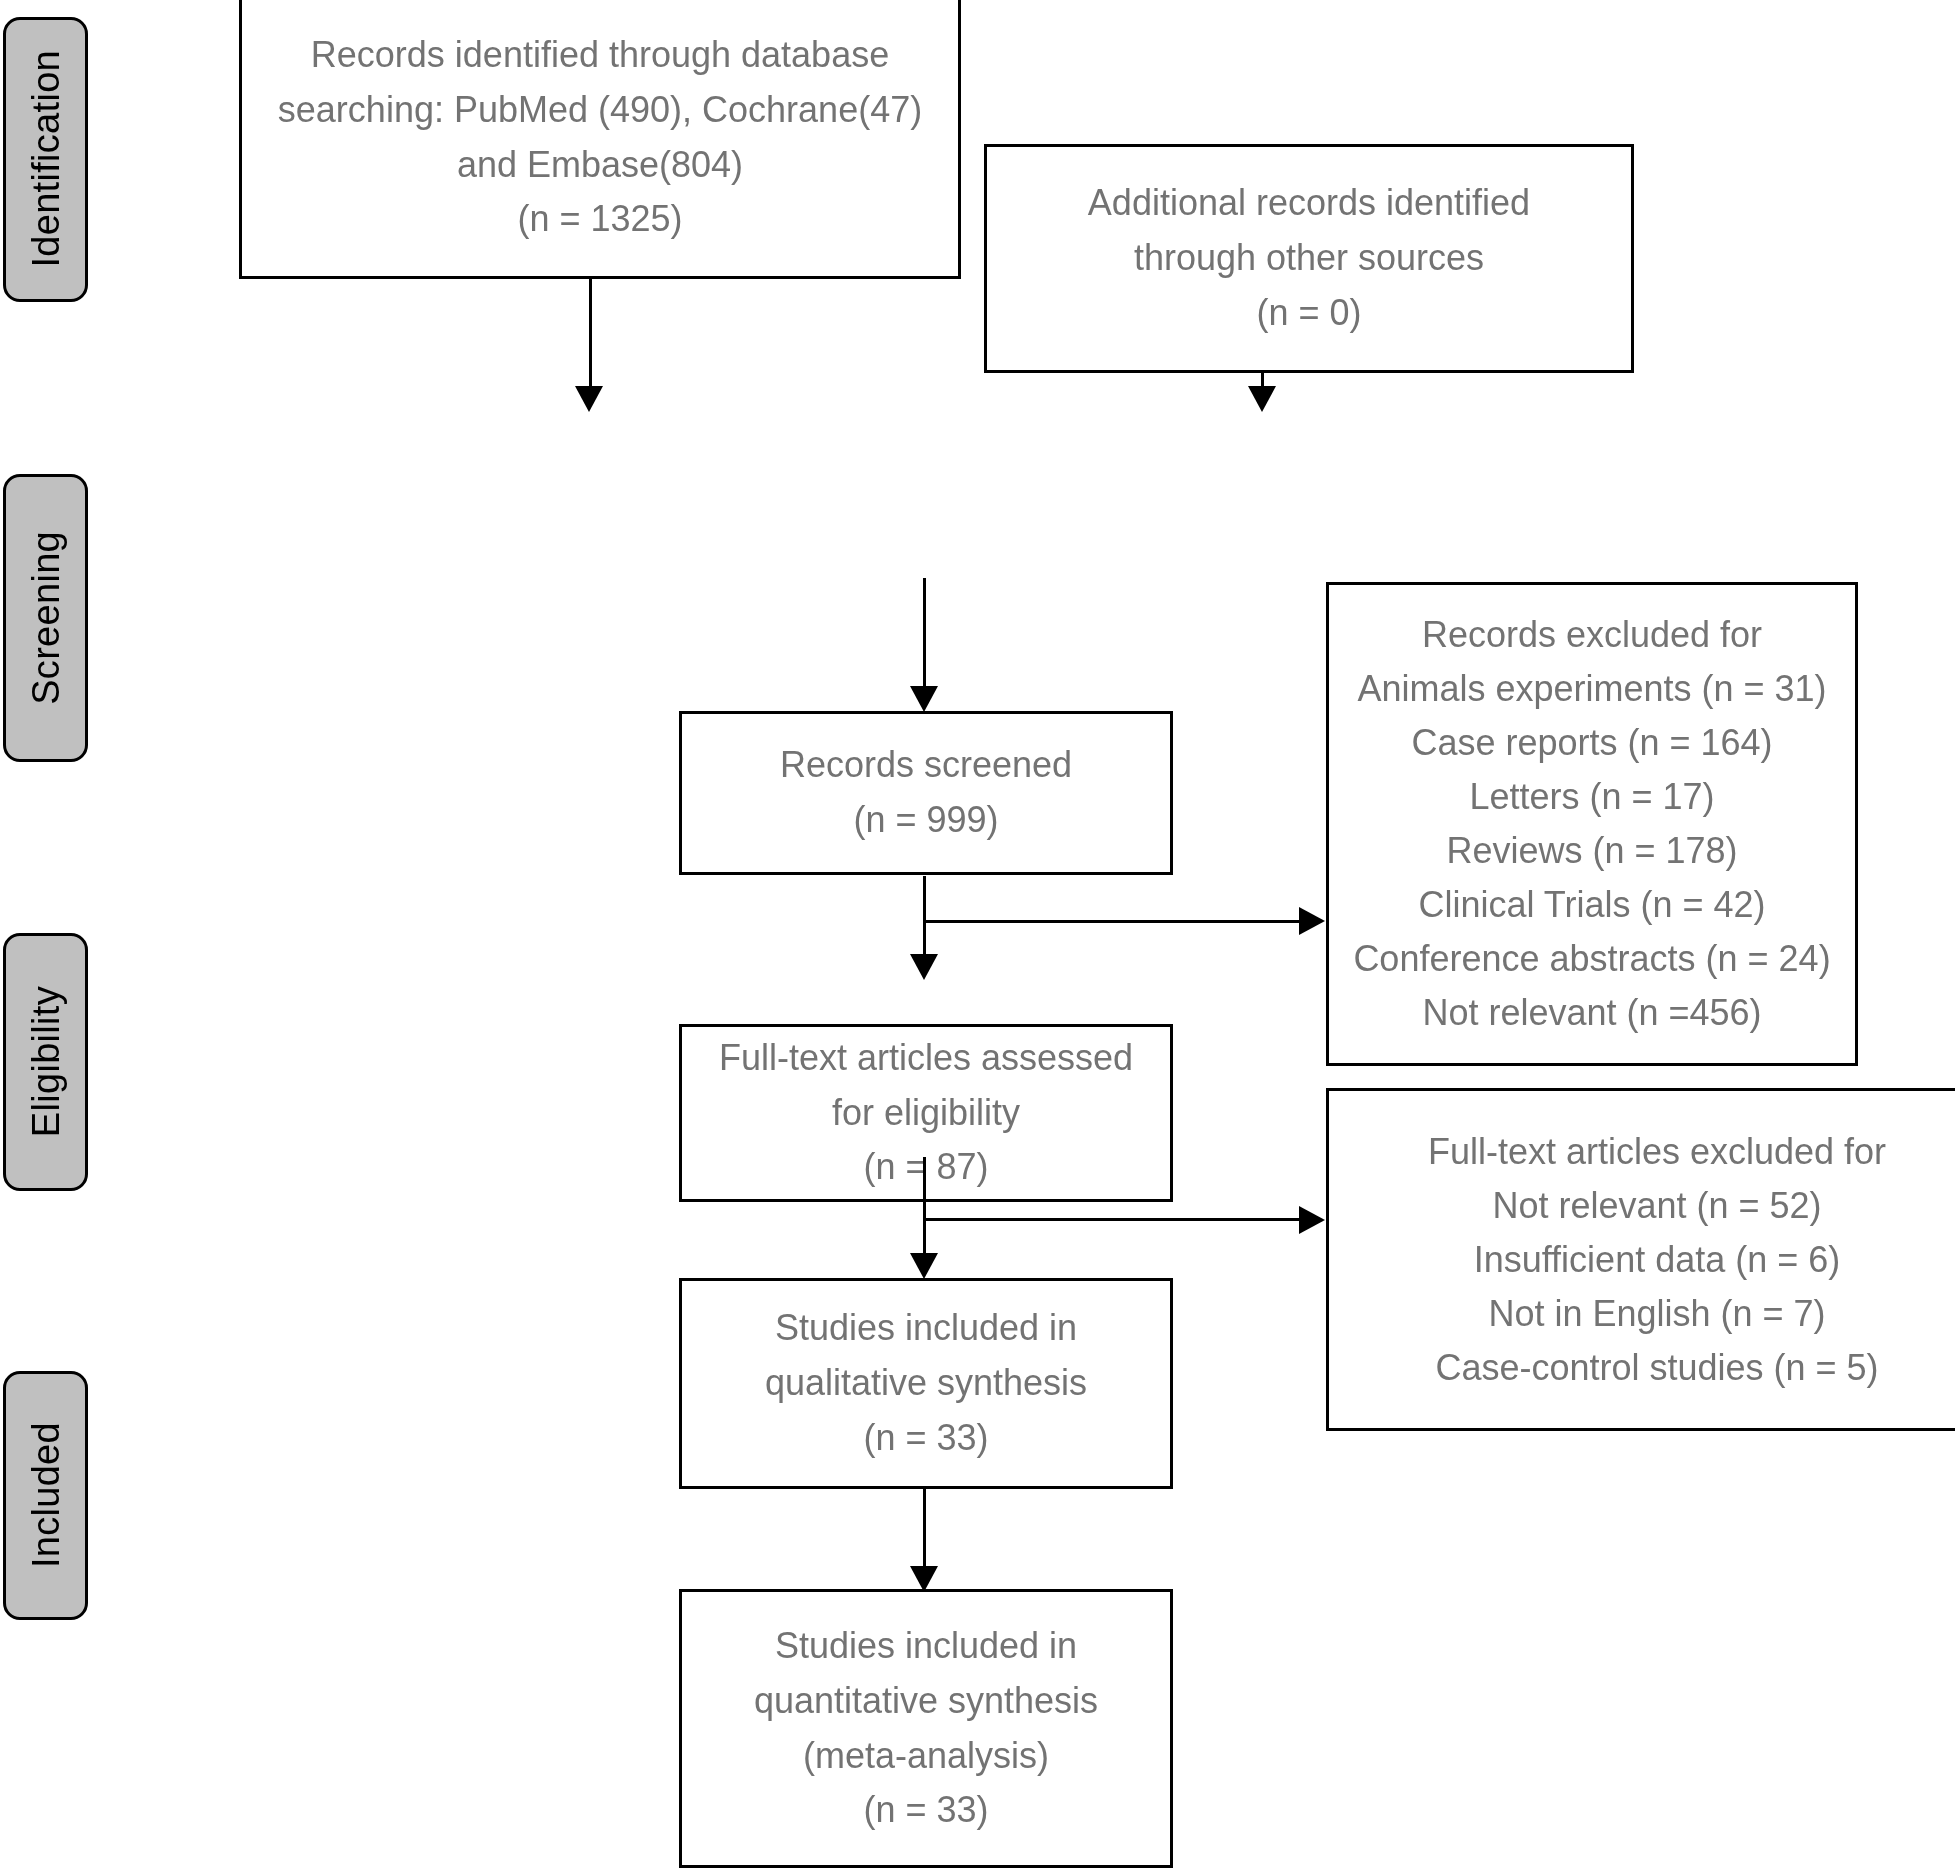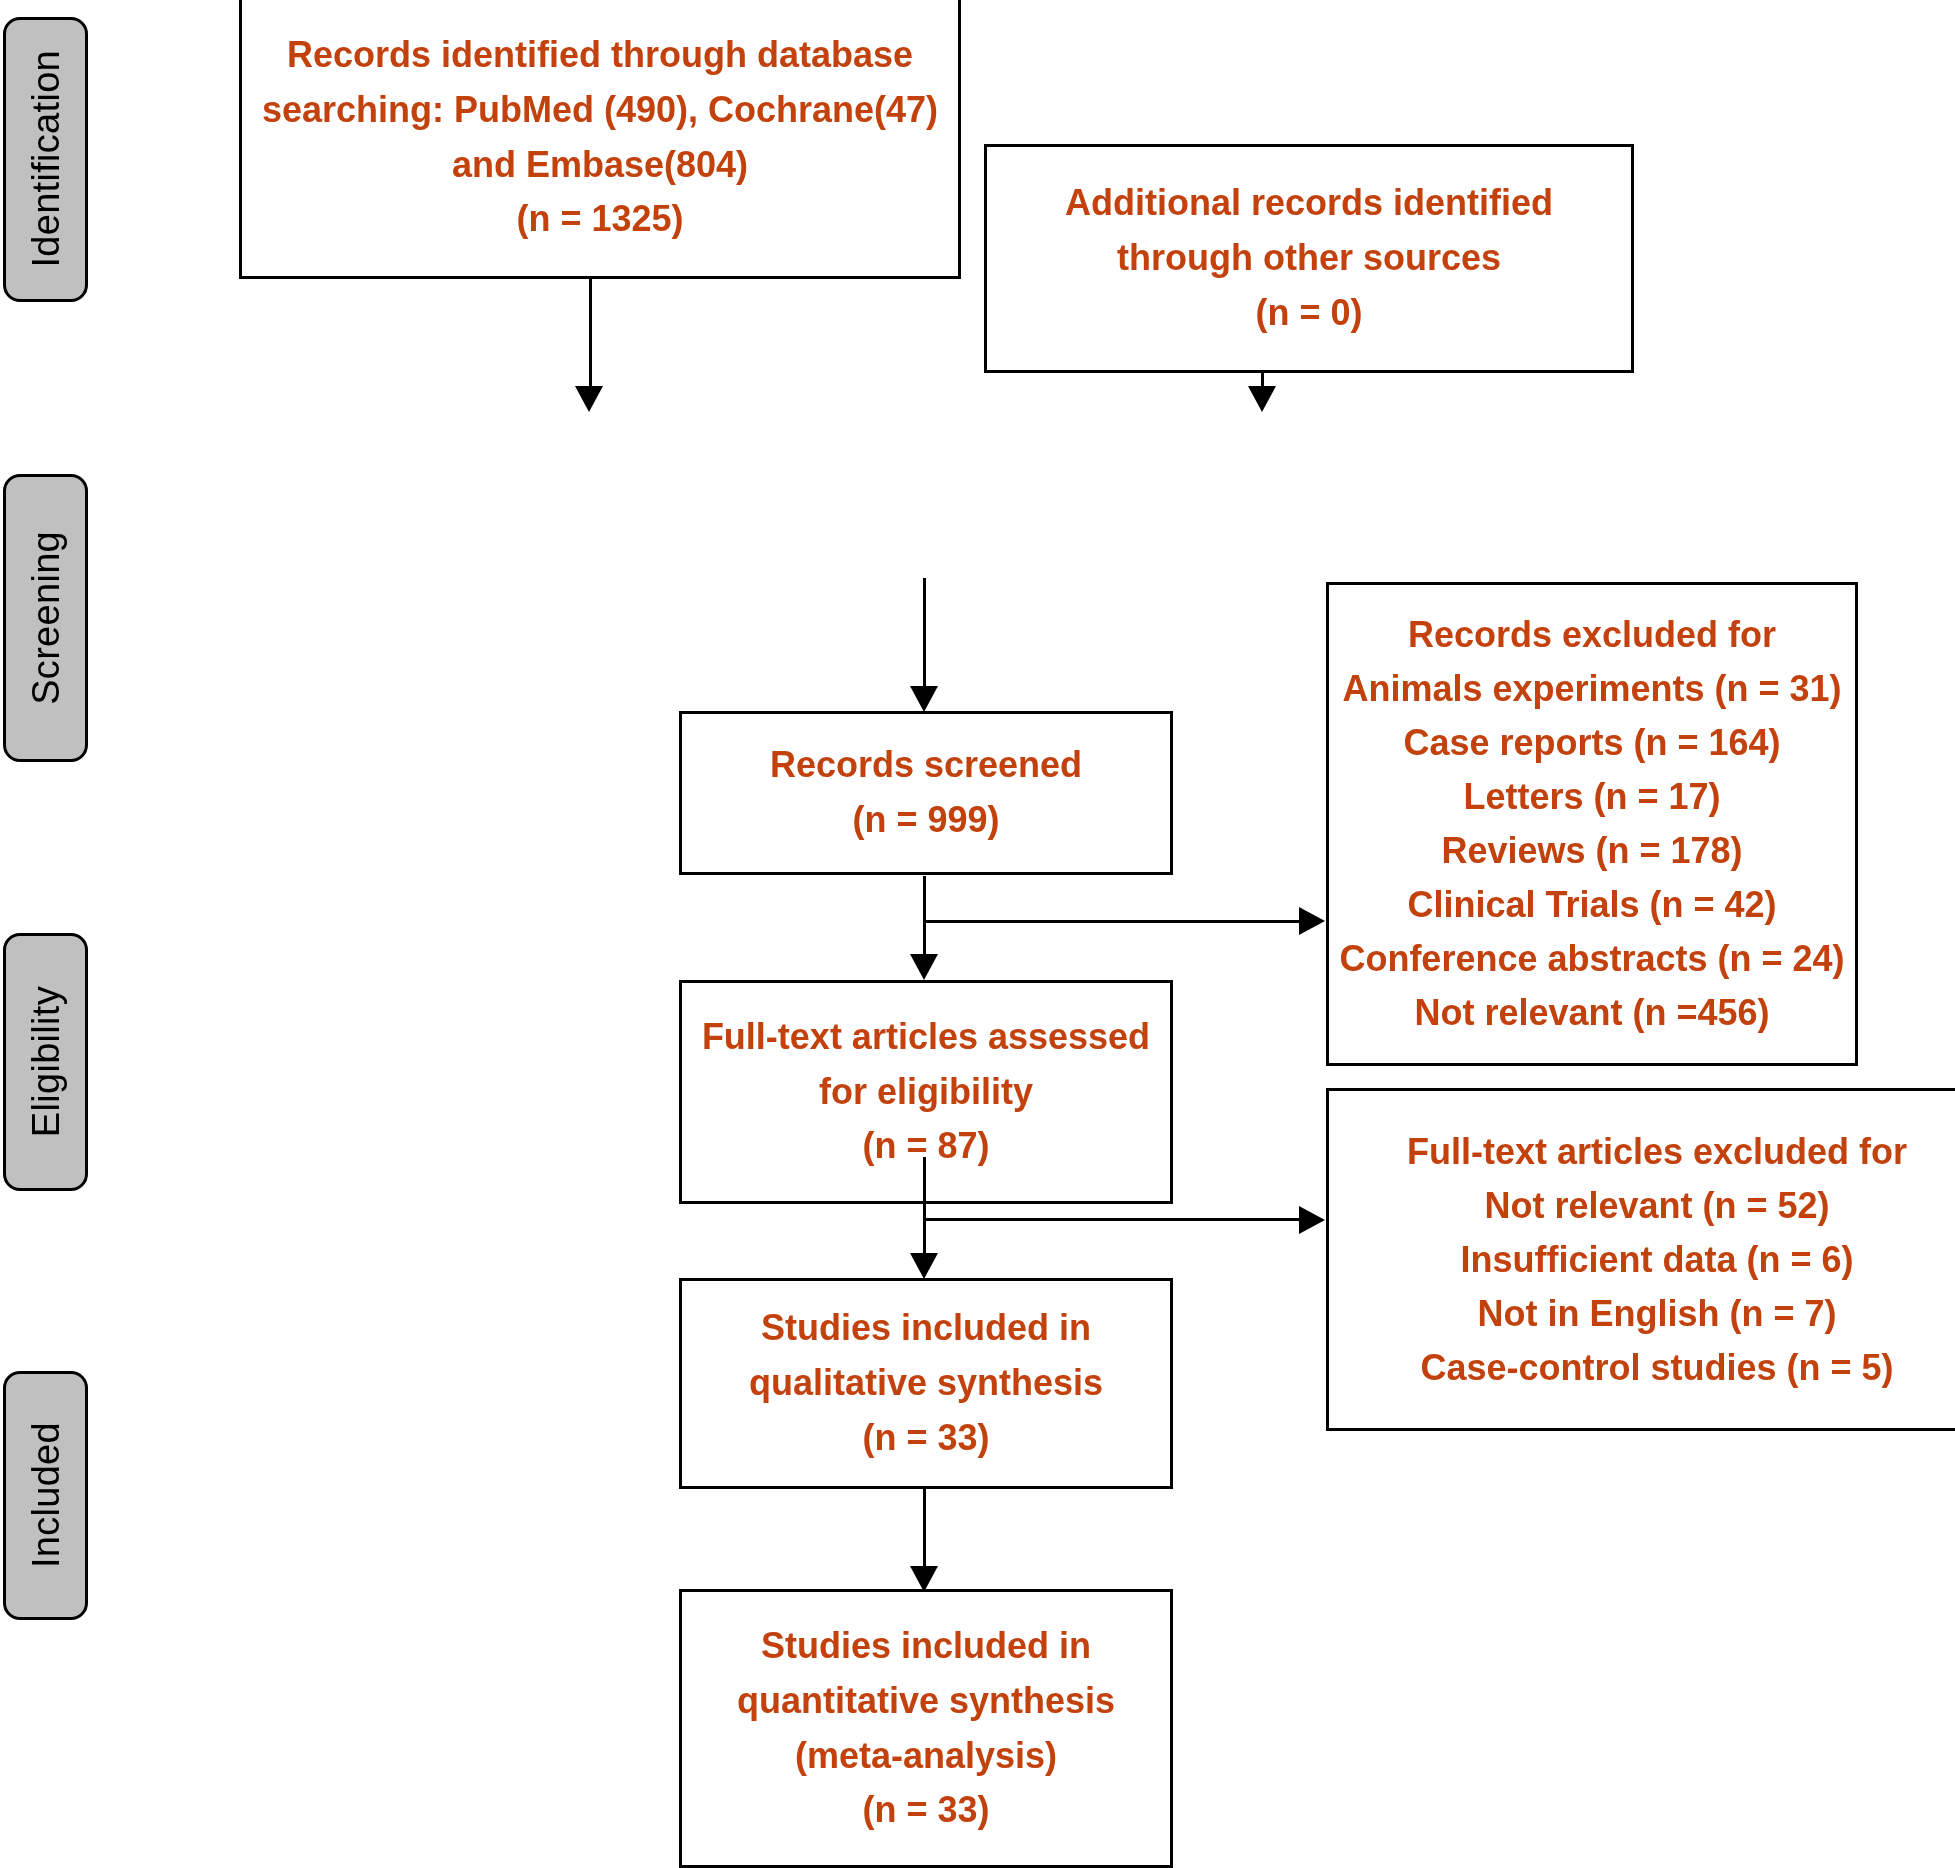--- a/index.html
+++ b/index.html
@@ -46,24 +46,23 @@
     border: 3.3px solid #000000;
     display: flex;
     flex-direction: column;
     align-items: center;
     justify-content: center;
     padding: 4px 9.3px;
   }
   .flow-box .line {
     font-size: 36px;
     line-height: 1.52;
-    color: #c2410c;
+    color: #737373;
     text-align: center;
     white-space: nowrap;
-    font-weight: bold;
   }
   .flow-box.excl .line {
     line-height: 1.50;
   }
 
   
   .v-line {
     position: absolute;
     width: 3.3px;
     background: #000000;
@@ -134,21 +133,21 @@
     <div class="line">Records excluded for</div>
     <div class="line">Animals experiments (n = 31)</div>
     <div class="line">Case reports (n = 164)</div>
     <div class="line">Letters (n = 17)</div>
     <div class="line">Reviews (n = 178)</div>
     <div class="line">Clinical Trials (n = 42)</div>
     <div class="line">Conference abstracts (n = 24)</div>
     <div class="line">Not relevant (n =456)</div>
   </div>
 
-  <div class="flow-box" style="left:679px; top:980px; width:494px; height:224px;">
+  <div class="flow-box" style="left:679px; top:1024px; width:494px; height:178px;">
     <div class="line">Full-text articles assessed</div>
     <div class="line">for eligibility</div>
     <div class="line">(n = 87)</div>
   </div>
 
   <div class="flow-box excl" style="left:1326px; top:1088px; width:662px; height:343px;">
     <div class="line">Full-text articles excluded for</div>
     <div class="line">Not relevant (n = 52)</div>
     <div class="line">Insufficient data (n = 6)</div>
     <div class="line">Not in English (n = 7)</div>

